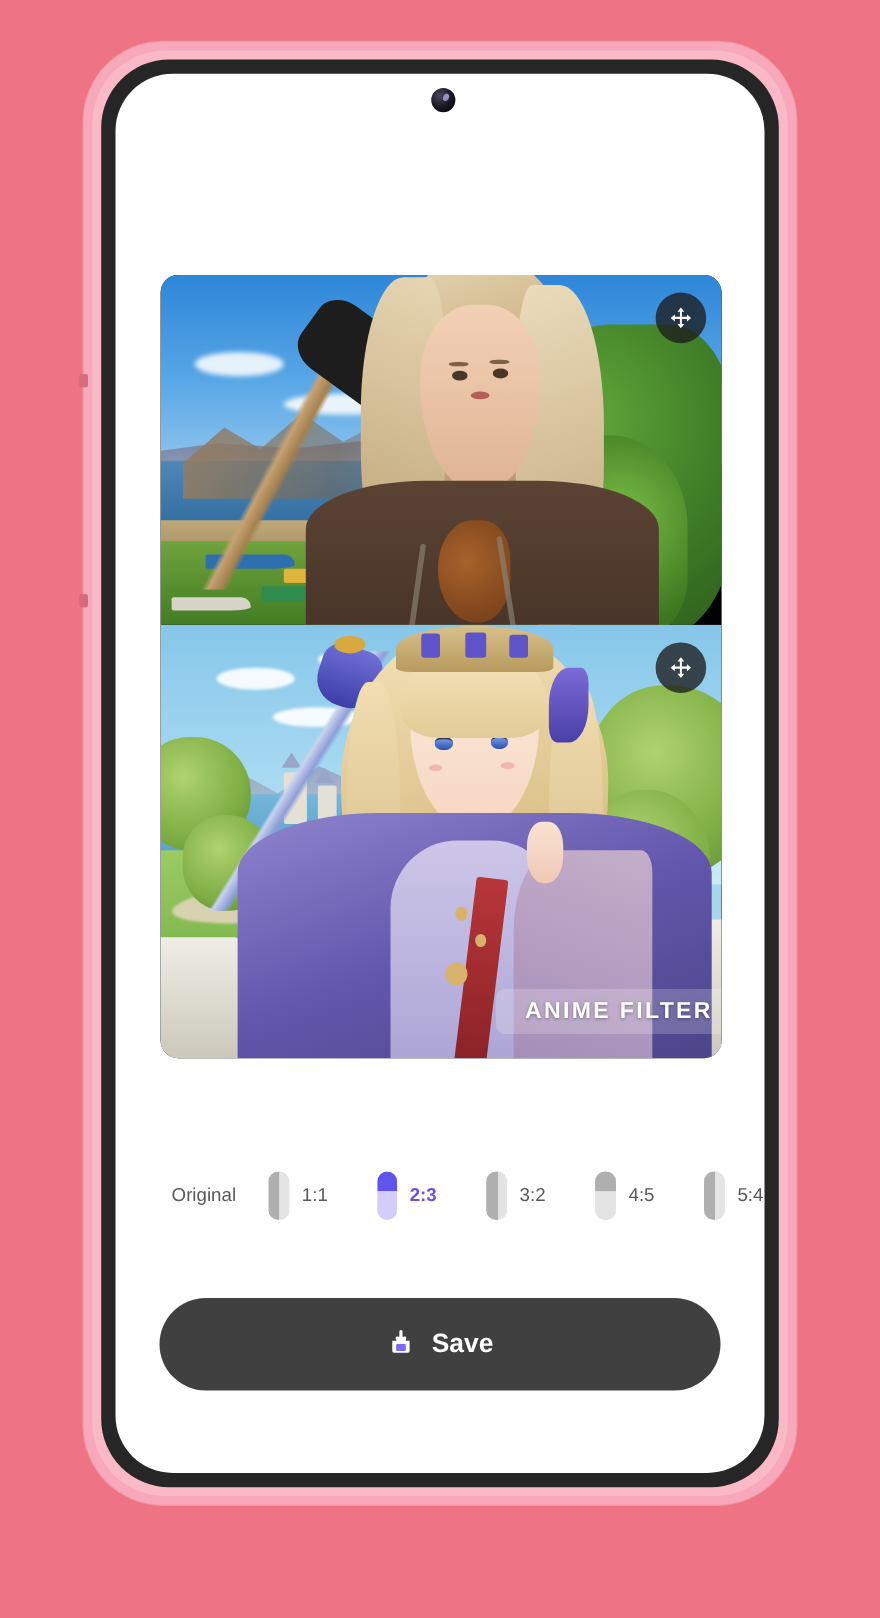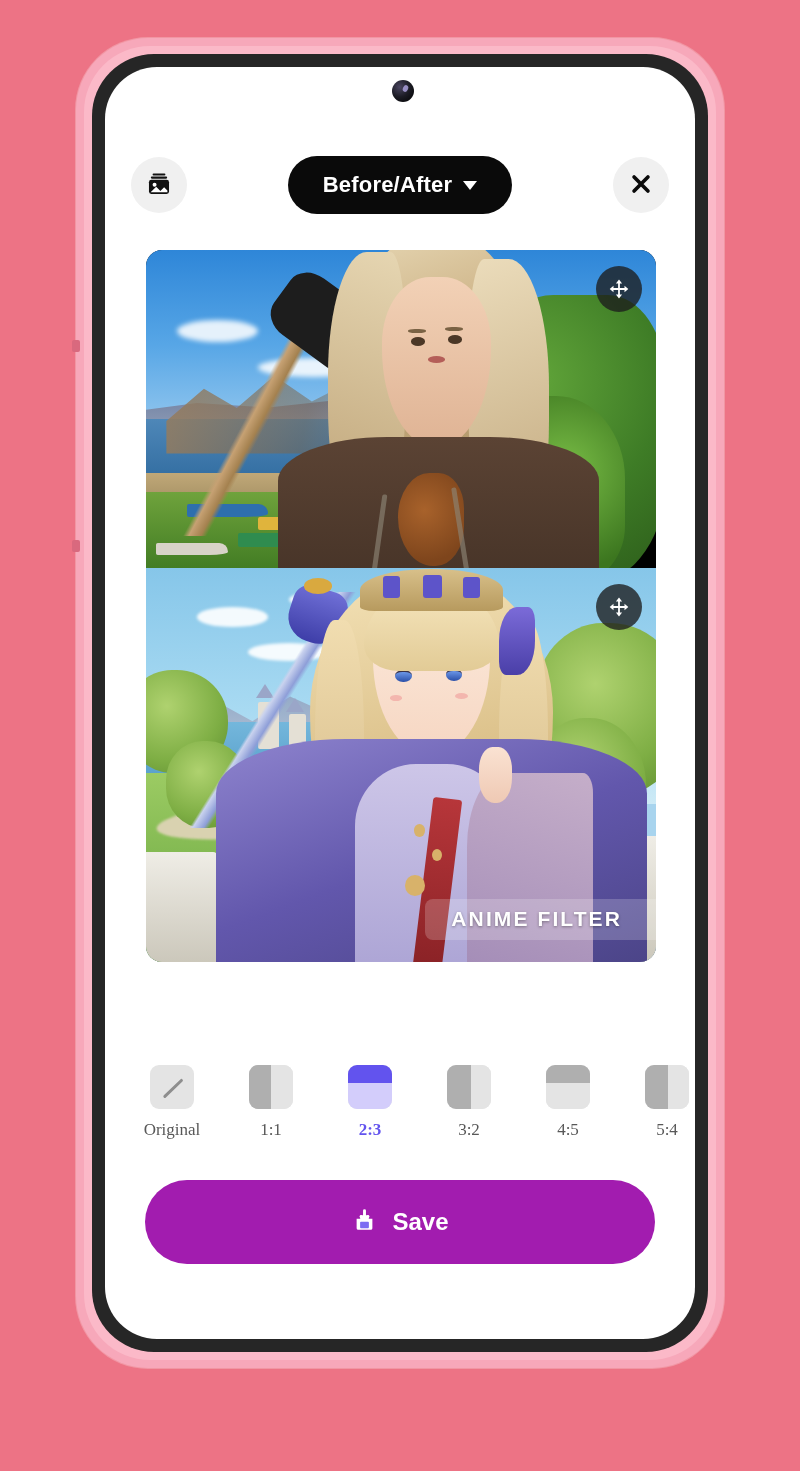--- a/index.html
+++ b/index.html
@@ -159,21 +159,21 @@
     background: rgba(28,28,28,0.78);
     display: flex; align-items: center; justify-content: center;
     cursor: move;
     z-index: 6;
   }
 
   .filter-badge {
     position: absolute;
     right: 0px;
     bottom: 22px;
-    padding: 8px 34px 9px 26px;
+    padding: 8px 8px 9px 26px;
     background: rgba(255,255,255,0.20);
     border-radius: 8px 0 0 8px;
     color: #FFFFFF;
     font-size: 21px;
     font-weight: bold;
     letter-spacing: 2.1px;
     text-shadow: 0 1px 3px rgba(0,0,0,0.38);
     z-index: 6;
     white-space: nowrap;
   }
@@ -424,27 +424,25 @@
     width: 590px;
     height: 108px;
     display: flex;
     align-items: flex-start;
     gap: 45px;
     padding: 8px 0 0 40px;
     overflow: hidden;
   }
   .ratio-item {
     display: flex;
-    flex-direction: column;
     align-items: center;
     gap: 11px;
     cursor: pointer;
     flex: 0 0 auto;
     width: 54px;
-    font-family: Liberation Serif, serif;
   }
   .ratio-thumb {
     width: 44px; height: 44px;
     border-radius: 9px;
     overflow: hidden;
     background: #E4E4E4;
     display: flex;
     position: relative;
   }
   .ratio-thumb .seg-a { background: #AFAFAF; }
@@ -492,62 +490,35 @@
     gap: 14px;
     cursor: pointer;
     font-family: "Liberation Sans", sans-serif;
   }
   .action-btn .btn-label {
     font-size: 24px;
     font-weight: bold;
     color: #FFFFFF;
     white-space: nowrap;
   }
-  .action-btn.save { background: #a21caf; }
+  .action-btn.save { background: #404040; }
   .action-btn.collection { background: #0A0A0A; }
 </style>
 </head>
 <body>
 
 <div class="phone-shell"></div>
 <div class="phone-shell-inner-glow"></div>
 <div class="side-button sb1"></div>
 <div class="side-button sb2"></div>
 <div class="phone-bezel"></div>
 <div class="camera-dot"></div>
 
 <div class="phone-screen">
 
-  <div class="app-header">
-
-    <button class="circle-btn">
-      <span>
-        <svg width="28" height="28" viewBox="0 0 24 24" aria-hidden="true">
-          <rect x="6.5" y="3" width="11" height="1.7" rx="0.85" fill="#111"></rect>
-          <rect x="5" y="5.6" width="14" height="1.8" rx="0.9" fill="#111"></rect>
-          <rect x="3.4" y="8.4" width="17.2" height="12.2" rx="2.1" fill="#111"></rect>
-          <circle cx="8.2" cy="12.6" r="1.7" fill="#fff"></circle>
-          <path d="M4.8 19.1 L9.6 14.3 L13.2 17.9 L16.4 14.7 L19.2 17.5 L19.2 19.1 Z" fill="#fff"></path>
-        </svg>
-      </span>
-    </button>
-
-    <button class="mode-pill">
-      <span class="label">Before/After</span>
-      <span class="caret"></span>
-    </button>
-
-    <button class="circle-btn">
-      <span>
-        <svg width="26" height="26" viewBox="0 0 24 24" aria-hidden="true">
-          <path d="M5.6 5.6 L18.4 18.4 M18.4 5.6 L5.6 18.4" stroke="#0A0A0A" stroke-width="3.4" stroke-linecap="round"></path>
-        </svg>
-      </span>
-    </button>
-  </div>
 
   <div class="photo-stack">
 
     <div class="photo before">
       <div class="scene-before">
         <div class="sb-sky"></div>
         <div class="sb-cloud" style="left:6%;  top:22%; width:16%; height:7%;"></div>
         <div class="sb-cloud" style="left:22%; top:34%; width:22%; height:6%;"></div>
         <div class="sb-cloud" style="left:52%; top:16%; width:12%; height:5%;"></div>
         <div class="sb-cloud" style="left:72%; top:26%; width:14%; height:5%;"></div>

